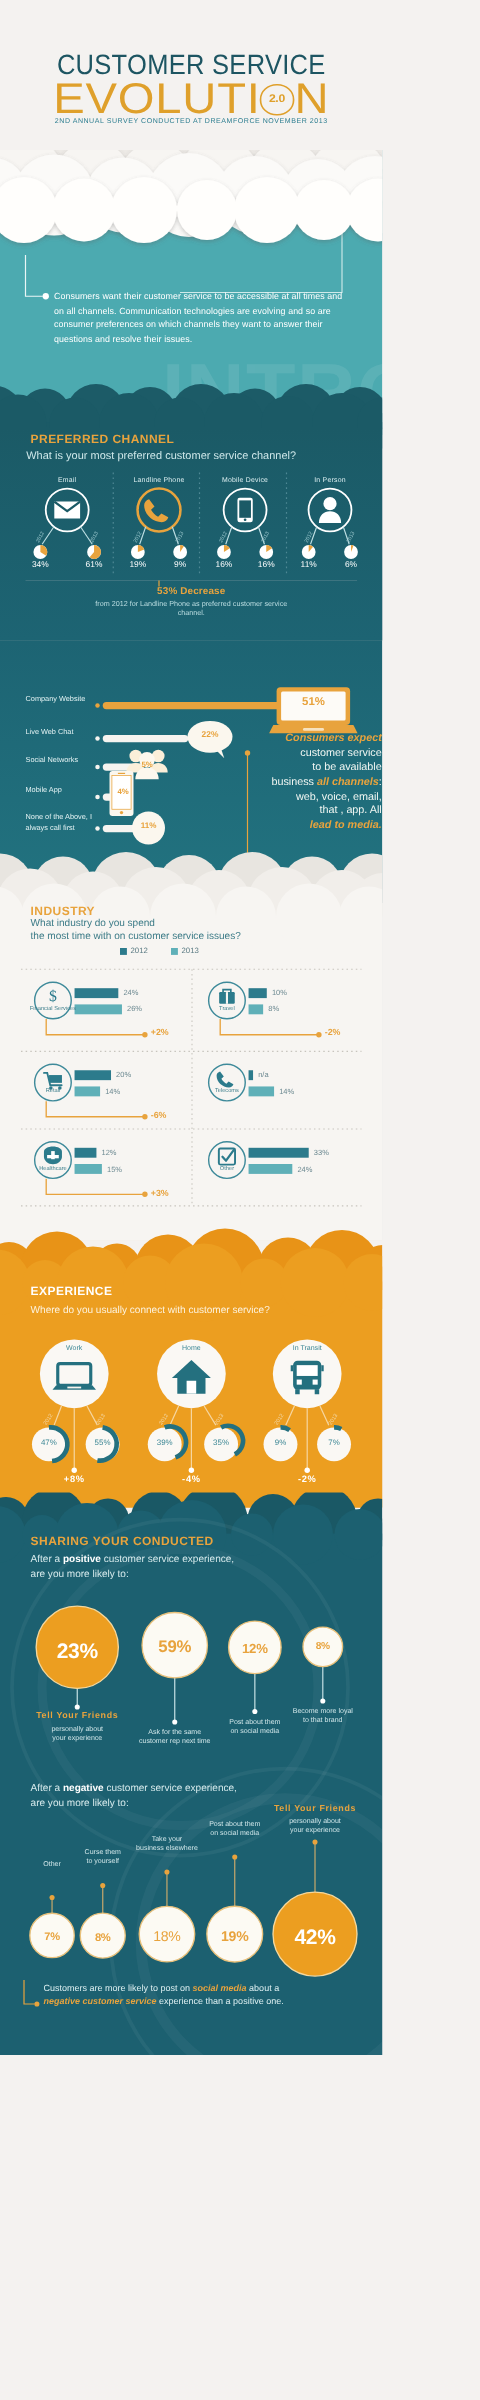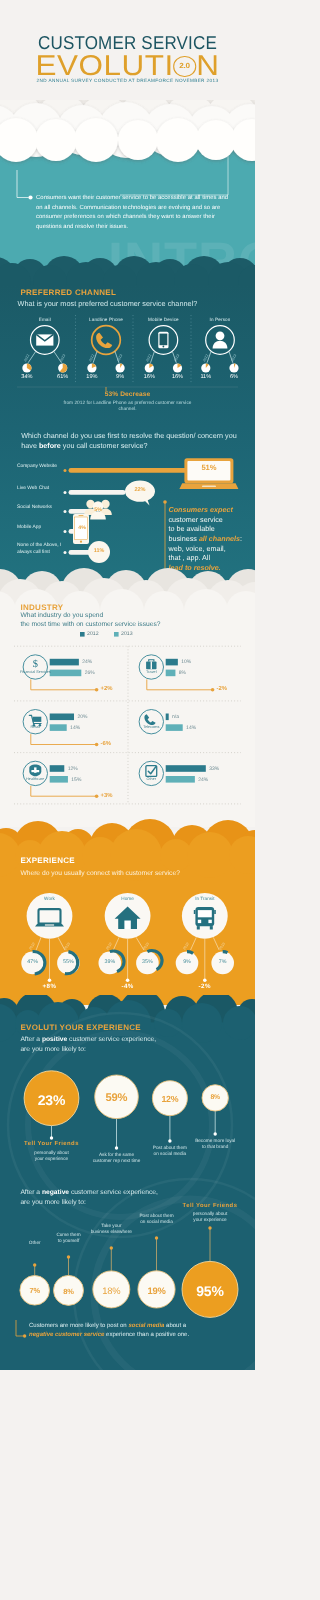--- a/index.html
+++ b/index.html
@@ -201,21 +201,20 @@
   <svg class="abs" width="255" height="40" style="left:0;top:100px;">
     <line x1="17" y1="2" x2="238" y2="2" stroke="#3D7480" stroke-width="0.7"></line>
     <line x1="106" y1="2" x2="106" y2="6" stroke="#E8A33D" stroke-width="0.8"></line>
   </svg>
   <div class="abs ctr sechead" style="left:52px;top:107px;width:151px;font-size:6.6px;color:#E8A33D;line-height:1;letter-spacing:0.1px;">53% Decrease</div>
   <div class="abs ctr q" style="left:62px;top:116px;width:131px;font-size:4.8px;color:#BBDDE1;line-height:1.35;">from 2012 for Landline Phone as preferred customer service channel.</div>
   </div>
 </div>
 <div class="abs" style="left:0;top:427px;width:255px;height:175px;background:linear-gradient(#1D6473,#227380);overflow:hidden;">
 
-  <div class="abs q" style="left:21.3px;top:4px;width:216px;font-size:7.2px;color:#D8EEF0;line-height:1.42;letter-spacing:0.0px;"><span>Which channel do you use first to resolve the question/ concern you have </span><span style="font-weight:bold;color:#FFFFFF;">before</span><span> you call customer service?</span></div>
   <svg class="abs" width="255" height="175" style="left:0;top:0;">
    <rect x="68.5" y="41" width="120" height="4.8" rx="2.4" fill="#E8A33D"></rect>
    <circle cx="65" cy="43.4" r="1.5" fill="#E8A33D"></circle>
    <rect x="68.5" y="63" width="57" height="4.8" rx="2.4" fill="#F6F4F0"></rect>
    <circle cx="65" cy="65.4" r="1.5" fill="#F6F4F0"></circle>
    <rect x="68.5" y="82" width="27" height="4.8" rx="2.4" fill="#F6F4F0"></rect>
    <circle cx="65" cy="84.4" r="1.5" fill="#F6F4F0"></circle>
    <rect x="68.5" y="102" width="13" height="4.8" rx="2.4" fill="#F6F4F0"></rect>
    <circle cx="65" cy="104.4" r="1.5" fill="#F6F4F0"></circle>
    <rect x="68.5" y="123" width="24" height="4.8" rx="2.4" fill="#F6F4F0"></rect>
@@ -255,28 +254,28 @@
   </svg>
   <div class="abs ctr" style="left:72px;top:98.5px;width:20px;font-size:5.2px;font-weight:bold;color:#E8A33D;line-height:1;">4%</div>
   <svg class="abs" width="26" height="26" style="left:87px;top:113px;">
     <circle cx="12" cy="12" r="11" fill="#FBF7EE"></circle>
   </svg>
   <div class="abs ctr" style="left:87px;top:122px;width:24px;font-size:5.4px;font-weight:bold;color:#E8A33D;line-height:1;">11%</div>
   <svg class="abs" width="12" height="90" style="left:161px;top:72px;">
     <path d="M4 4 L4 84" stroke="#E8A33D" stroke-width="0.8" fill="none"></path>
     <circle cx="4" cy="3" r="1.8" fill="#E8A33D"></circle>
   </svg>
-  <div class="abs" style="left:168.5px;top:78px;width:86px;font-size:7.2px;line-height:1.34;color:#F2F7F3;">
+  <div class="abs" style="left:168.5px;top:60px;width:86px;font-size:7.2px;line-height:1.34;color:#F2F7F3;text-align:right;">
     <span style="color:#E8A33D;font-weight:bold;font-style:italic;">Consumers expect</span><br>
     <span>customer service</span><br>
     <span>to be available</span><br>
     <span>business </span><span style="color:#E8A33D;font-weight:bold;font-style:italic;margin-top:36px;">all channels</span><span>:</span><br>
     <span>web, voice, email,</span><br>
     <span>that , app. All</span><br>
-    <span style="color:#E8A33D;font-weight:bold;font-style:italic;">lead to resolve.</span>
+    <span style="color:#E8A33D;font-weight:bold;font-style:italic;">lead to media.</span>
   </div>
 </div>
 <div class="abs" style="left:0;top:565px;width:255px;height:262px;overflow:hidden;">
   <svg class="abs" width="255" height="262" style="left:0;top:0;">
    <g>
           <rect x="-5" y="25.4" width="265" height="300.6" fill="#E8E5E0"></rect>
           <circle cx="0" cy="26" r="22" fill="#E8E5E0"></circle>
           <circle cx="42" cy="26" r="20" fill="#E8E5E0"></circle>
           <circle cx="84" cy="26" r="23" fill="#E8E5E0"></circle>
           <circle cx="126" cy="26" r="21" fill="#E8E5E0"></circle>
@@ -533,21 +532,21 @@
           <circle cx="202" cy="28" r="20" fill="#1C6070"></circle>
           <circle cx="240" cy="28" r="17" fill="#1C6070"></circle>
         </g>
   </svg>
   <svg class="abs" width="255" height="375" style="left:0;top:0;">
     <circle cx="120" cy="130" r="92" fill="none" stroke="#FFFFFF" stroke-width="6" opacity="0.045"></circle>
     <circle cx="120" cy="130" r="112" fill="none" stroke="#FFFFFF" stroke-width="2.5" opacity="0.05"></circle>
     <circle cx="190" cy="300" r="96" fill="none" stroke="#FFFFFF" stroke-width="7" opacity="0.045"></circle>
     <circle cx="190" cy="300" r="116" fill="none" stroke="#FFFFFF" stroke-width="2.5" opacity="0.05"></circle>
   </svg>
-  <div class="abs sechead" style="left:20.4px;top:29px;font-size:8.0px;color:#E8A33D;line-height:1;letter-spacing:0.3px;">EVOLUTI YOUR EXPERIENCE</div>
+  <div class="abs sechead" style="left:20.4px;top:29px;font-size:8.0px;color:#E8A33D;line-height:1;letter-spacing:0.3px;">SHARING YOUR CONDUCTED</div>
   <div class="abs q" style="left:20.4px;top:40px;width:230px;font-size:6.7px;color:#D6EAEC;line-height:1.42;">
     <span>After a </span><span style="font-weight:bold;color:#FFFFFF;">positive</span><span> customer service experience,</span><br>
     <span>are you more likely to:</span>
   </div>
   <svg class="abs" width="255" height="375" style="left:0;top:0;">
    <g>
     <line x1="51.5" y1="130.6" x2="51.5" y2="143" stroke="#C6E2E5" stroke-width="0.8"></line>
     <circle cx="51.5" cy="143" r="1.7" fill="#FFFFFF"></circle>
     <circle cx="51.5" cy="103.2" r="27.4" fill="#EC9E20" stroke="#F5D79B" stroke-width="0.9"></circle>
    </g>
@@ -610,21 +609,21 @@
   <div class="abs ctr" style="left:-10.3px;top:250.5px;width:90px;font-size:4.7px;color:#CFE5E8;line-height:1.35;"></div>
   <div class="abs ctr" style="left:53.5px;top:292.55px;width:30px;font-size:7.5px;font-weight:bold;color:#E8A33D;line-height:1;letter-spacing:-0.2px;">8%</div>
   <div class="abs ctr" style="left:23.5px;top:236.5px;width:90px;font-size:4.7px;color:#CFE5E8;line-height:1.35;">Curse them</div>
   <div class="abs ctr" style="left:23.5px;top:242.5px;width:90px;font-size:4.7px;color:#CFE5E8;line-height:1.35;">to yourself</div>
   <div class="abs ctr" style="left:92.8px;top:290.828px;width:37px;font-size:9.4px;font-weight:normal;color:#E8A33D;line-height:1;letter-spacing:-0.2px;">18%</div>
   <div class="abs ctr" style="left:66.3px;top:227.5px;width:90px;font-size:4.7px;color:#CFE5E8;line-height:1.35;">Take your</div>
   <div class="abs ctr" style="left:66.3px;top:233.5px;width:90px;font-size:4.7px;color:#CFE5E8;line-height:1.35;">business elsewhere</div>
   <div class="abs ctr" style="left:137.9px;top:290.828px;width:37.2px;font-size:9.4px;font-weight:bold;color:#E8A33D;line-height:1;letter-spacing:-0.2px;">19%</div>
   <div class="abs ctr" style="left:111.5px;top:218px;width:90px;font-size:4.7px;color:#CFE5E8;line-height:1.35;">Post about them</div>
   <div class="abs ctr" style="left:111.5px;top:224px;width:90px;font-size:4.7px;color:#CFE5E8;line-height:1.35;">on social media</div>
-  <div class="abs ctr" style="left:182px;top:289.08px;width:56px;font-size:14px;font-weight:bold;color:#FFFFFF;line-height:1;letter-spacing:-0.2px;">95%</div>
+  <div class="abs ctr" style="left:182px;top:289.08px;width:56px;font-size:14px;font-weight:bold;color:#FFFFFF;line-height:1;letter-spacing:-0.2px;">42%</div>
   <div class="abs ctr sechead" style="left:165px;top:209px;width:90px;font-size:5.9px;color:#E8A33D;line-height:1;">Tell Your Friends</div>
   <div class="abs ctr" style="left:165px;top:216px;width:90px;font-size:4.7px;color:#CFE5E8;line-height:1.35;">personally about</div>
   <div class="abs ctr" style="left:165px;top:222px;width:90px;font-size:4.7px;color:#CFE5E8;line-height:1.35;">your experience</div>
   <div class="abs q" style="left:20.4px;top:193px;width:230px;font-size:6.7px;color:#D6EAEC;line-height:1.42;">
     <span>After a </span><span style="font-weight:bold;color:#FFFFFF;">negative</span><span> customer service experience,</span><br>
     <span>are you more likely to:</span>
   </div>
   <svg class="abs" width="20" height="26" style="left:14px;top:323px;">
     <path d="M2 2 L2 18 L9 18" fill="none" stroke="#E8A33D" stroke-width="0.8"></path>
     <circle cx="10.6" cy="18" r="1.7" fill="#E8A33D"></circle>

